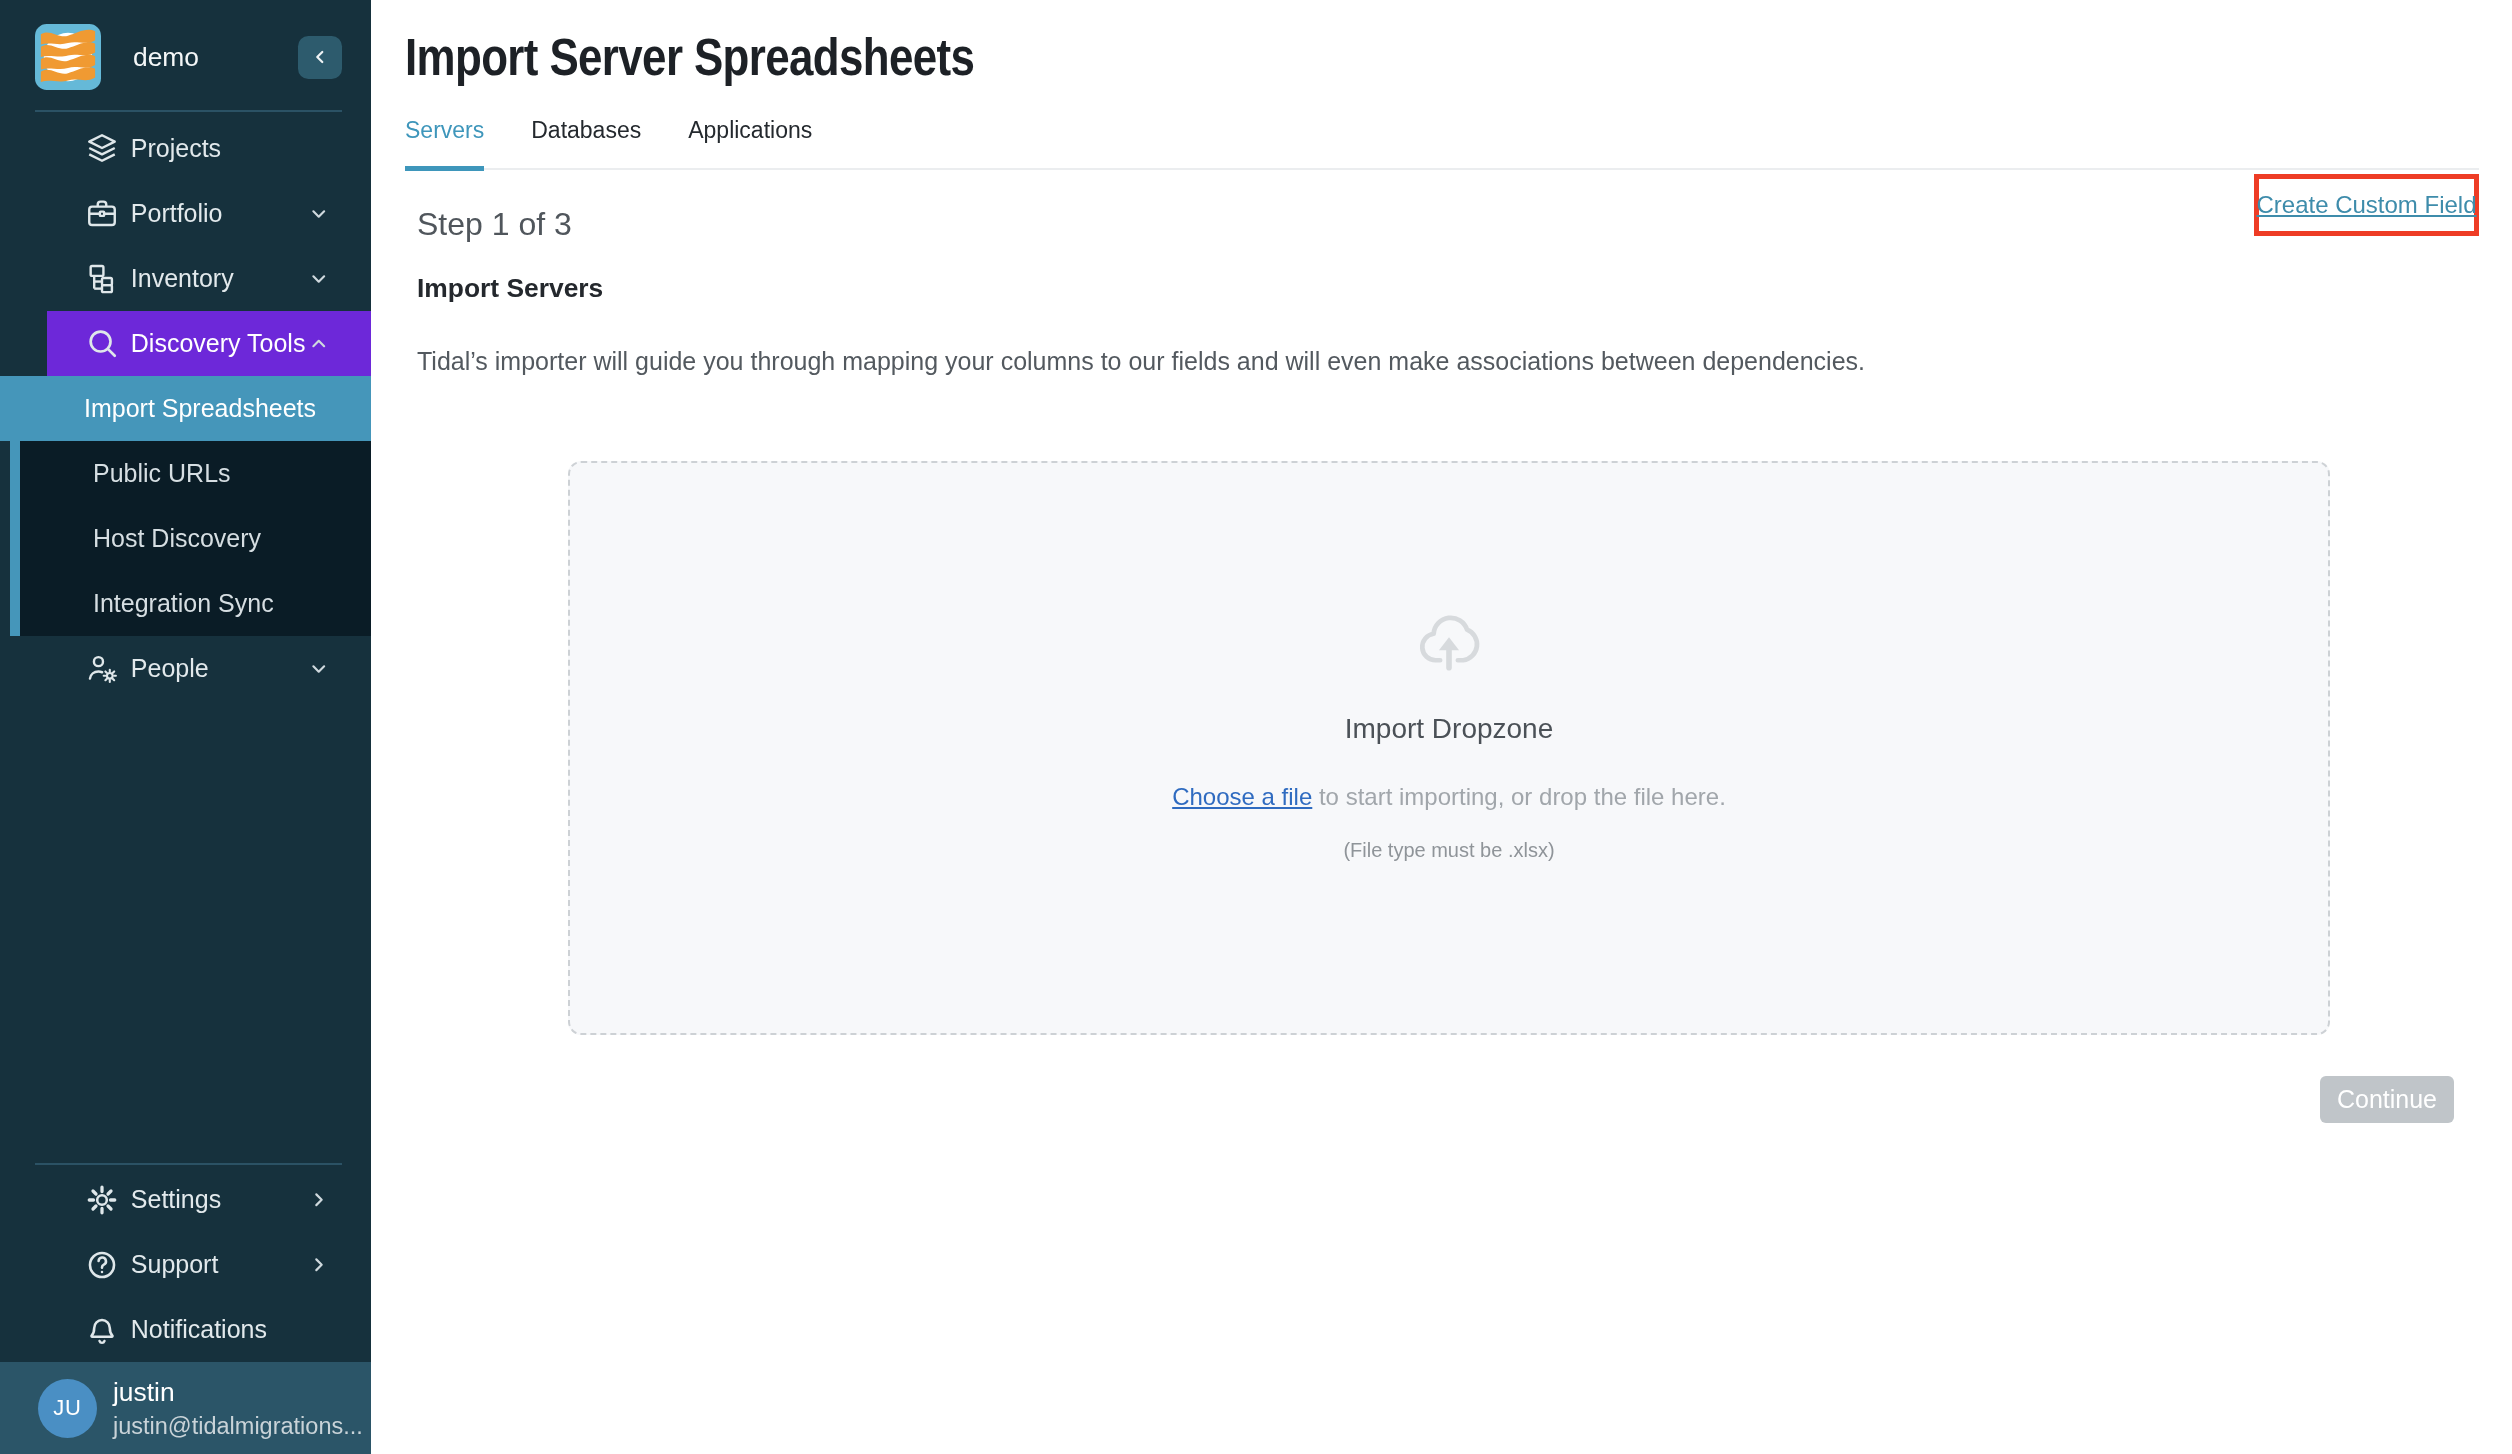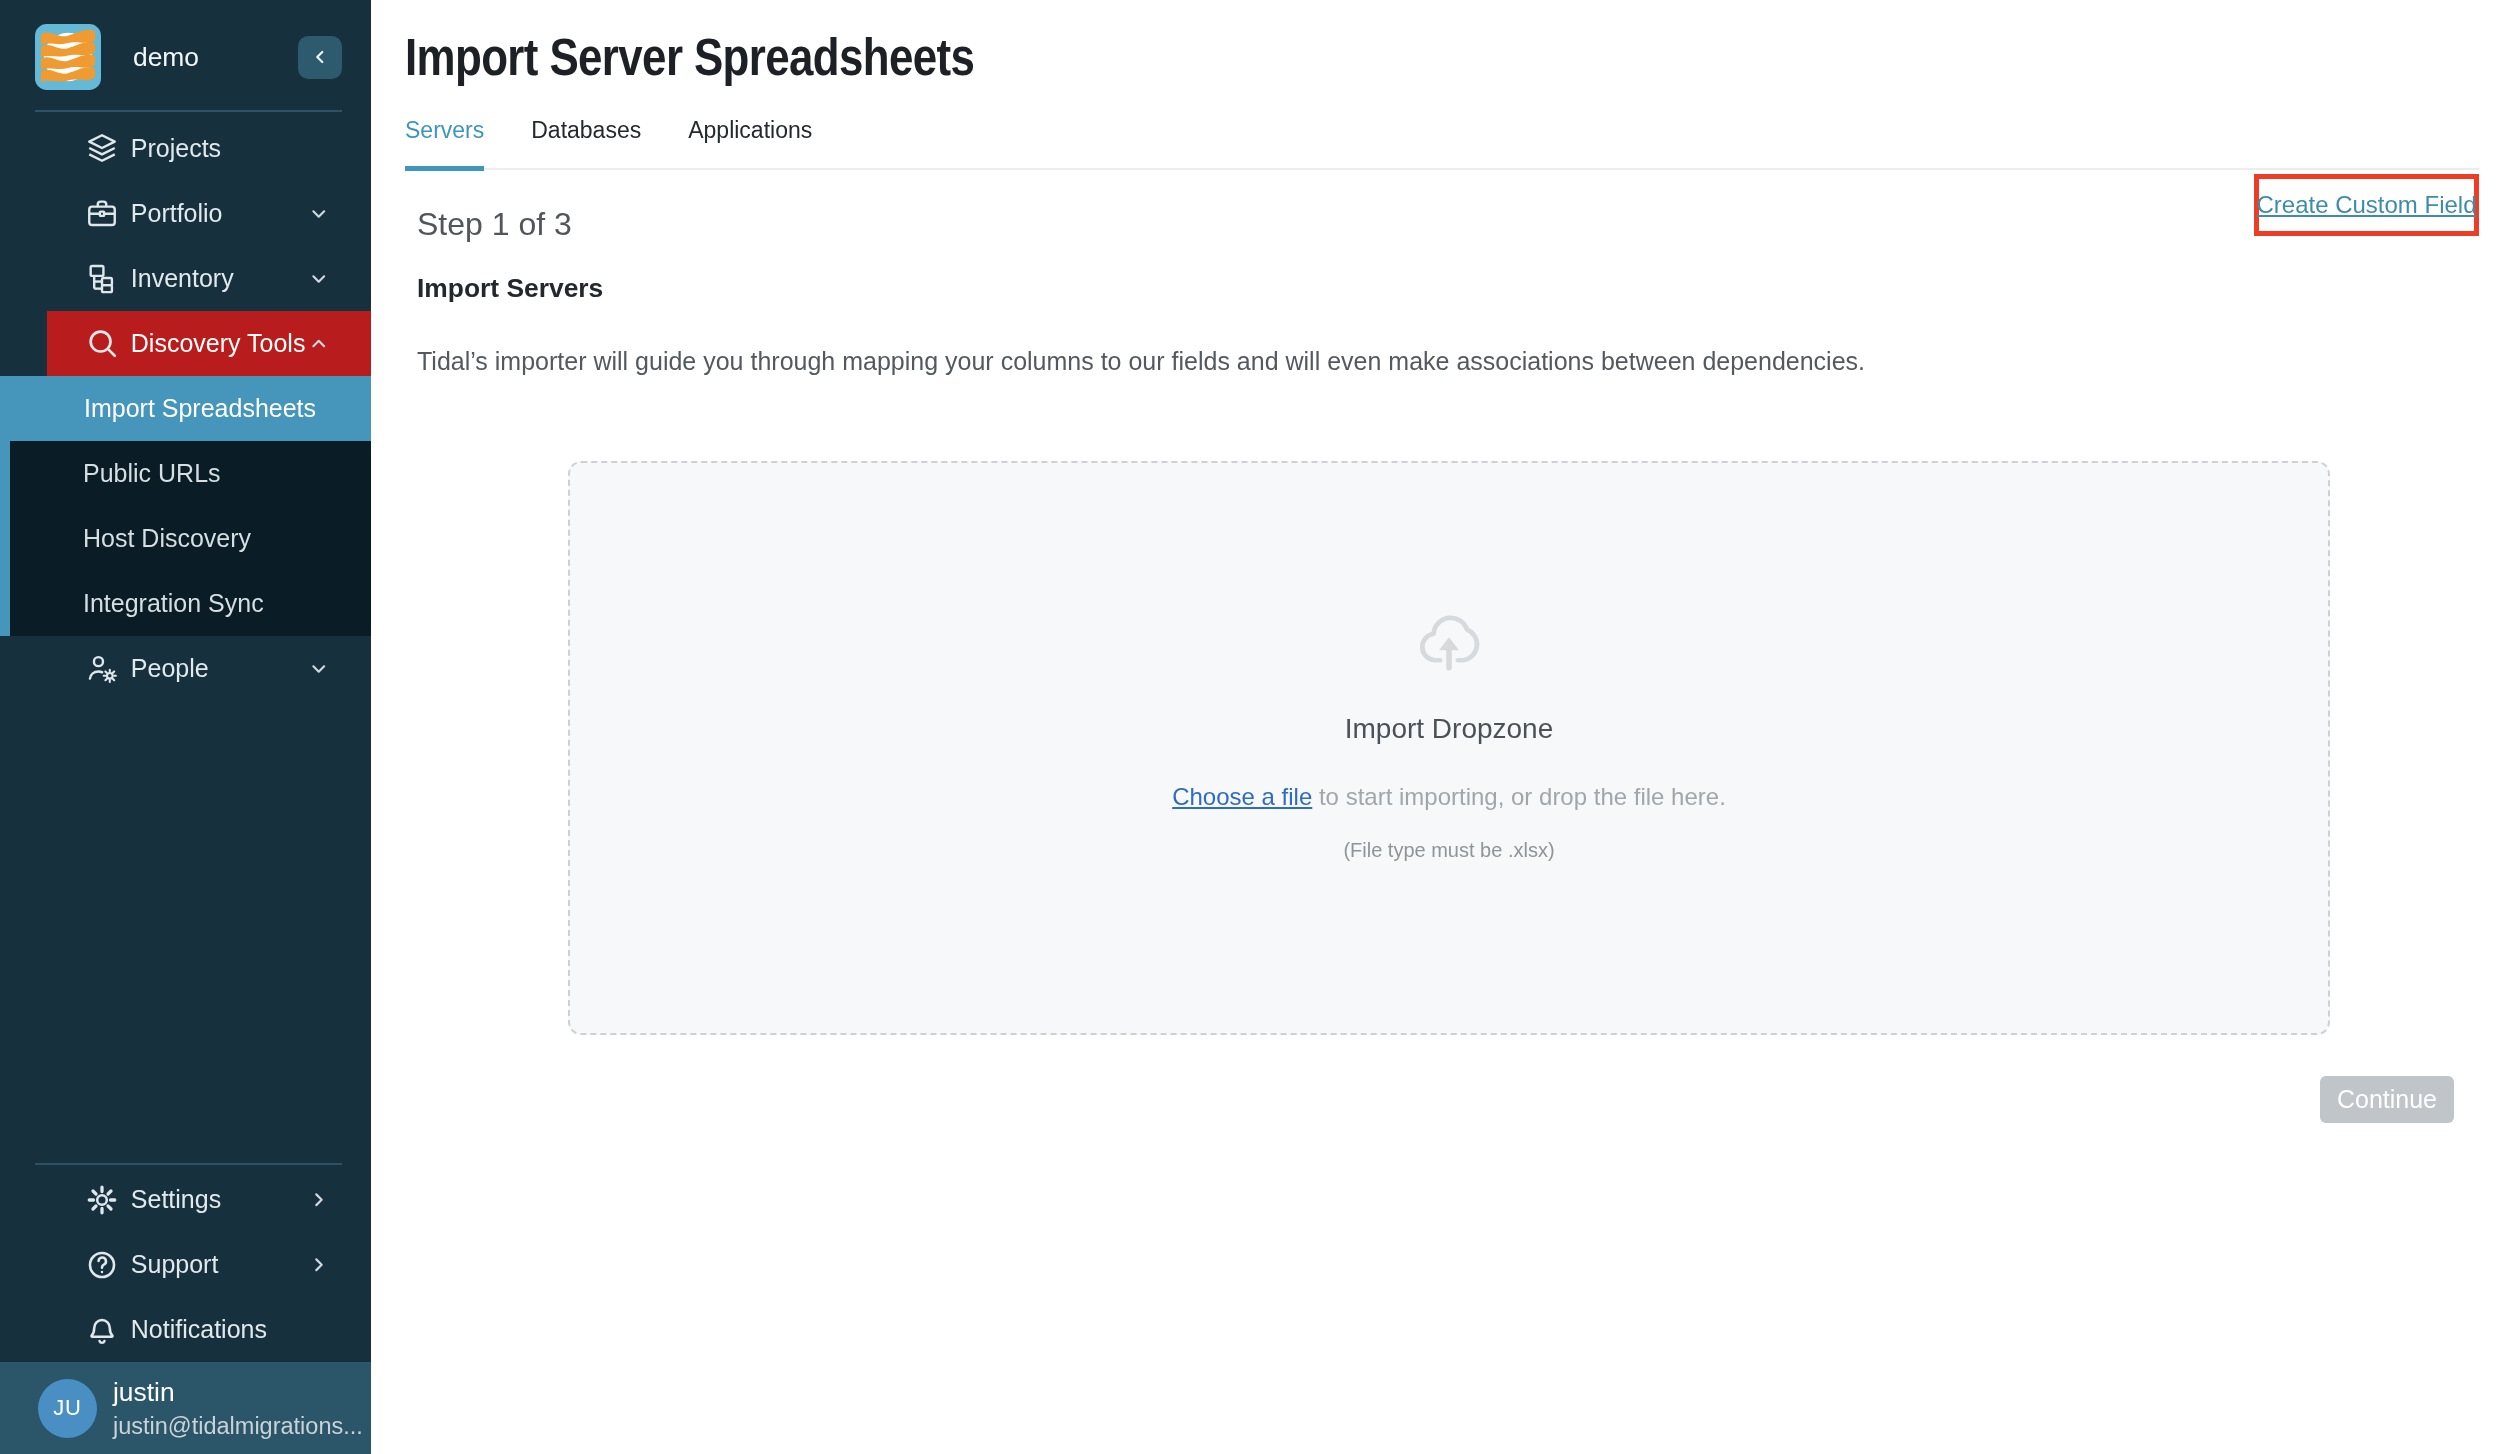--- a/index.html
+++ b/index.html
@@ -18,27 +18,27 @@
   .collapse-btn svg{width:22px;height:22px;stroke:#eef3f5;}
   .side-divider{height:1.5px;background:#2b5265;margin:20px 29px 0 35px;}
 
   .nav{margin-top:4.4px;}
   .nav-row{height:65px;display:flex;align-items:center;padding-left:38px;cursor:pointer;margin-left:47px;}
   .nav-row .icon{width:34px;height:34px;margin-right:11.8px;flex:0 0 auto;color:#dfe7ea;}
   .nav-row .icon svg{width:34px;height:34px;display:block;}
   .nav-label{font-size:25px;color:#e2e9ec;}
   .chevron{margin-left:auto;margin-right:41px;width:23.5px;height:23.5px;color:#cfd9de;}
   .chevron svg{width:23.5px;height:23.5px;display:block;}
-  .nav-row.section-open{background:#b91c1c;}
+  .nav-row.section-open{background:#6d28d9;}
   .nav-row.section-open .nav-label{color:#ffffff;}
 
   .subitem{height:65px;display:flex;align-items:center;padding-left:84px;
            font-size:25px;color:#d6dee2;cursor:pointer;}
   .subitem.active{background:#4596ba;color:#ffffff;}
-  .submenu{background:#0a1c26;border-left:10.3px solid #4596ba;}
+  .submenu{background:#0a1c26;border-left:10.3px solid #4596ba;margin-left:10px;}
   .submenu .subitem{padding-left:73px;}
 
   .sidebar-footer{position:absolute;left:0;top:1163px;width:371px;}
   .sidebar-footer .side-divider{margin-top:0;margin-bottom:2.9px;}
   .user-block{height:92px;background:#2b5568;display:flex;align-items:center;
               padding-left:38px;cursor:pointer;}
   .avatar{width:59px;height:59px;border-radius:50%;background:#4a8fc4;color:#ffffff;
           font-size:22px;display:flex;align-items:center;justify-content:center;
           flex:0 0 auto;letter-spacing:0.7px;}
   .user-meta{margin-left:16px;line-height:1.25;}

